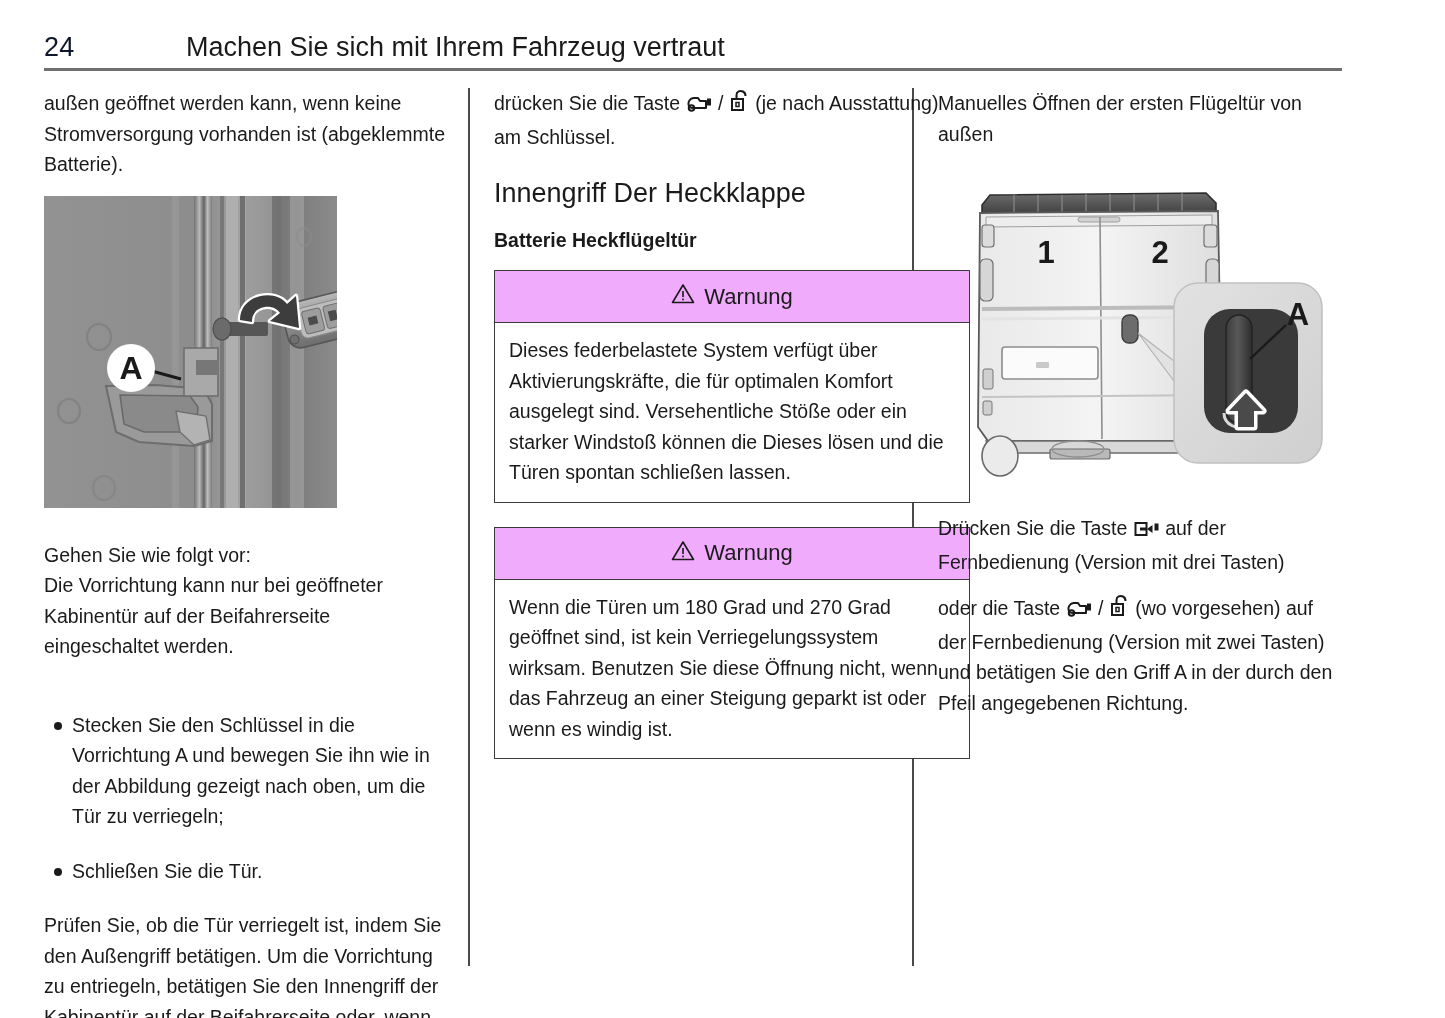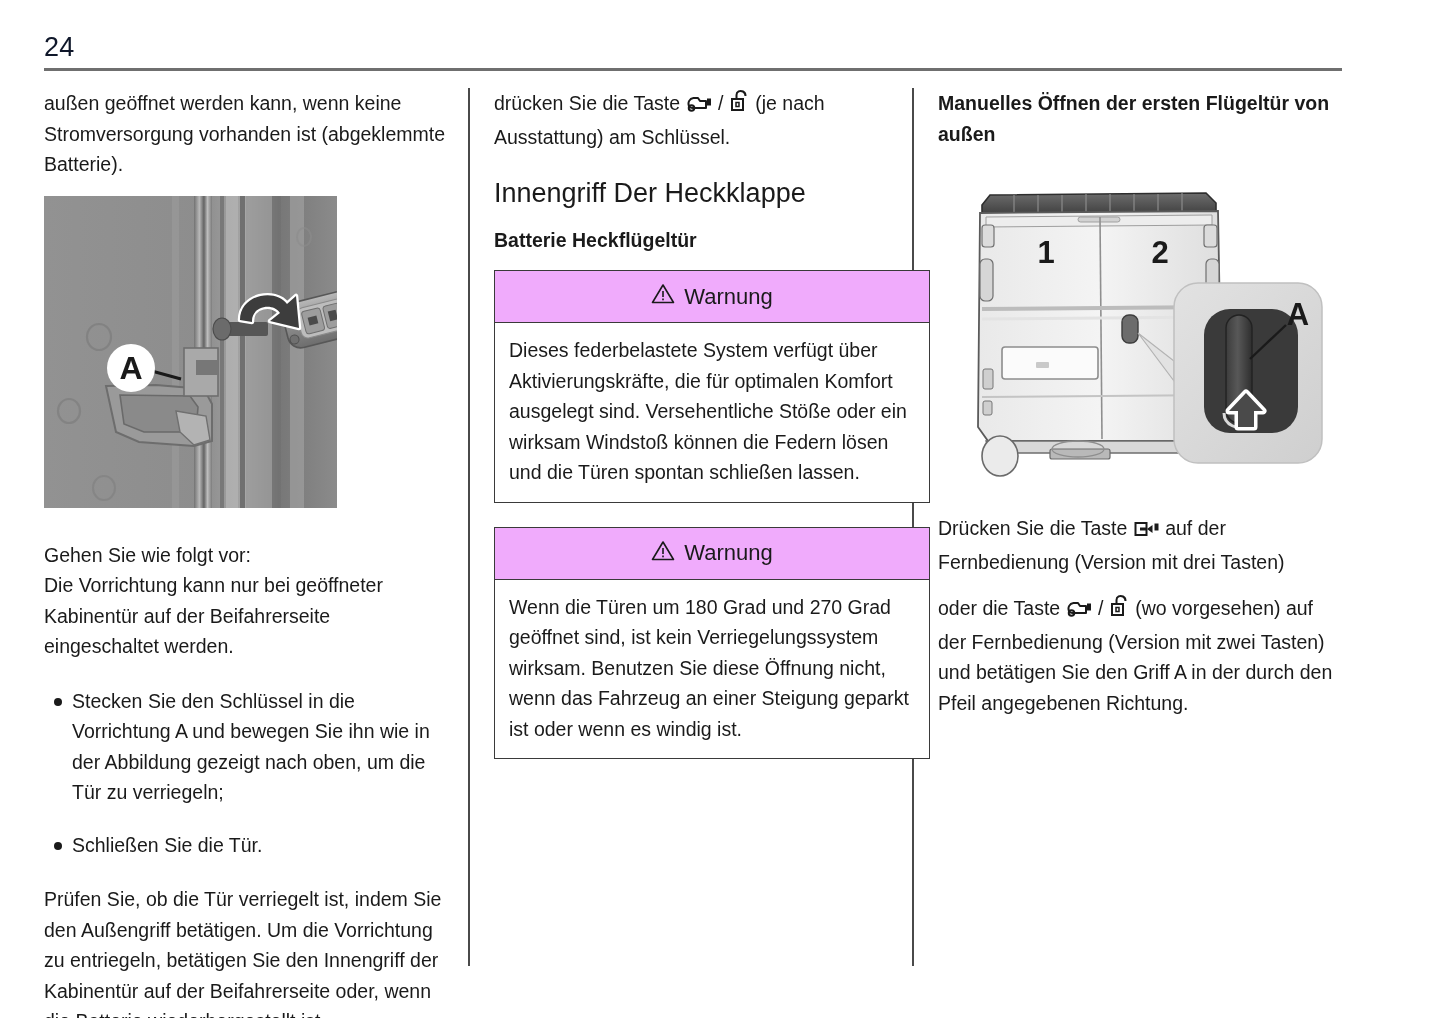--- a/index.html
+++ b/index.html
@@ -52,21 +52,21 @@
     height: 3px;
     background: #6f6f6f;
   }
 
   
   .col {
     position: absolute;
     top: 88px;
   }
   .col-left   { left: 44px;  width: 404px; }
-  .col-mid    { left: 494px; width: 436px; }
+  .col-mid    { left: 494px; width: 476px; }
   .col-right  { left: 938px; width: 404px; }
 
   .col-divider {
     position: absolute;
     top: 88px;
     width: 2px;
     height: 878px;
     background: #4a4a4a;
   }
   .div-1 { left: 468px; }
@@ -93,36 +93,37 @@
   h3.sub-title {
     margin: 0;
     font-size: 19.5px;
     font-weight: 700;
     line-height: 28px;
     color: #1a1a1a;
   }
   h3.side-head {
     margin: 0;
     font-size: 19.5px;
-    font-weight: 700;
+    font-weight: 400;
     line-height: 30.5px;
     color: #1a1a1a;
   }
 
   ul.bullets {
     margin: 0;
     padding: 0;
     list-style: none;
   }
   ul.bullets li {
     position: relative;
     padding-left: 28px;
     font-size: 19.5px;
     line-height: 30.5px;
     margin-bottom: 22px;
+    margin-top: 24px;
   }
   ul.bullets li:last-child { margin-bottom: 0; }
   ul.bullets li::before {
     content: "";
     position: absolute;
     left: 10px;
     top: 12px;
     width: 8px;
     height: 8px;
     border-radius: 50%;
@@ -175,20 +176,21 @@
     position: relative;
     width: 404px;
     height: 308px;
   }
 </style>
 </head>
 <body>
 
 <div class="page-header">
   <div class="page-number">24</div>
+  <div class="header-title">Machen Sie sich mit Ihrem Fahrzeug vertraut</div>
 </div>
 <div class="header-rule"></div>
 
 <div class="col-divider div-1"></div>
 <div class="col-divider div-2"></div>
 
 <div class="col col-left">
 
   <p class="body-text">außen geöffnet werden kann, wenn keine Stromversorgung vorhanden ist (abgeklemmte Batterie).</p>
 
@@ -316,21 +318,21 @@
     <div class="warn-head">
       <span class="warn-tri">
         <svg width="24" height="21" viewBox="0 0 24 21" xmlns="http://www.w3.org/2000/svg">
           <path d="M12 2 L22.5 19.5 L1.5 19.5 Z" fill="none" stroke="#1a1a1a" stroke-width="1.6" stroke-linejoin="round"></path>
           <rect x="11.2" y="8" width="1.6" height="6" fill="#1a1a1a"></rect>
           <rect x="11.2" y="15.5" width="1.6" height="1.8" fill="#1a1a1a"></rect>
         </svg>
       </span>
       <span>Warnung</span>
     </div>
-    <div class="warn-body">Dieses federbelastete System verfügt über Aktivierungskräfte, die für optimalen Komfort ausgelegt sind. Versehentliche Stöße oder ein wirksam Windstoß können die Federn lösen und die Türen spontan schließen lassen.</div>
+    <div class="warn-body">Dieses federbelastete System verfügt über Aktivierungskräfte, die für optimalen Komfort ausgelegt sind. Versehentliche Stöße oder ein starker Windstoß können die Dieses lösen und die Türen spontan schließen lassen.</div>
   </div>
 
   <div class="warn-box">
     <div class="warn-head">
       <span class="warn-tri">
         <svg width="24" height="21" viewBox="0 0 24 21" xmlns="http://www.w3.org/2000/svg">
           <path d="M12 2 L22.5 19.5 L1.5 19.5 Z" fill="none" stroke="#1a1a1a" stroke-width="1.6" stroke-linejoin="round"></path>
           <rect x="11.2" y="8" width="1.6" height="6" fill="#1a1a1a"></rect>
           <rect x="11.2" y="15.5" width="1.6" height="1.8" fill="#1a1a1a"></rect>
         </svg>

